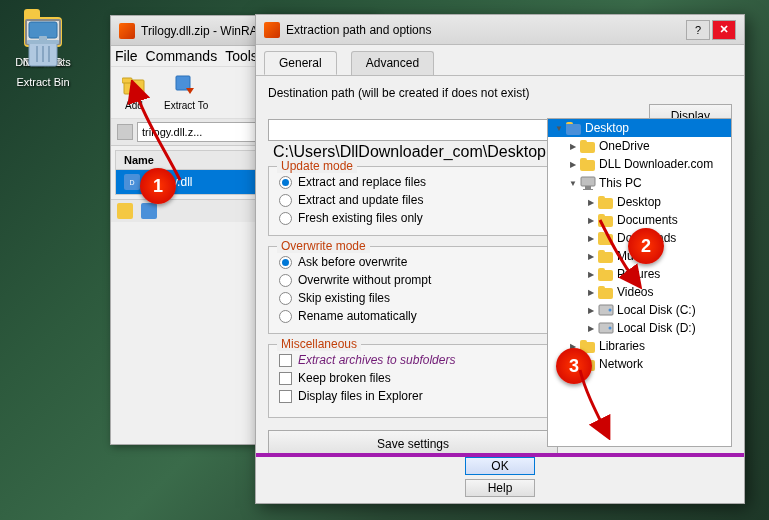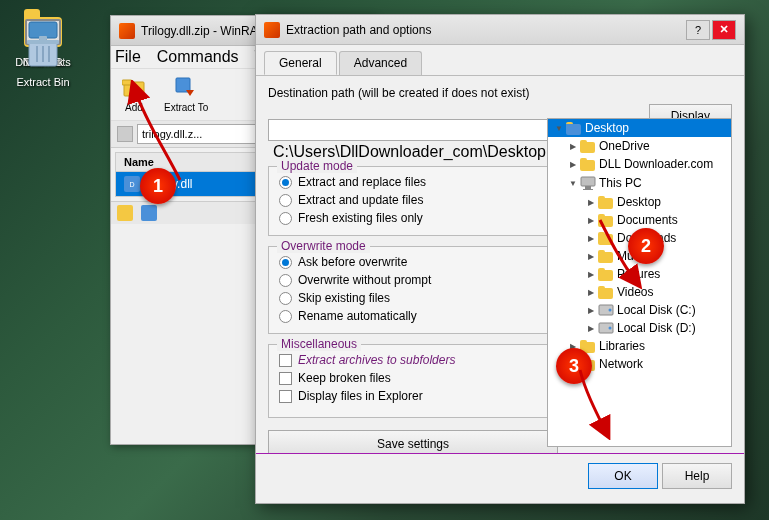--- a/index.html
+++ b/index.html
@@ -90,22 +90,22 @@
       height: 16px;
       margin-right: 6px;
       background: linear-gradient(135deg, #ff6600, #cc3300);
       border-radius: 2px;
     }
     .winrar-menubar {
       background: #f0f0f0;
       padding: 2px 4px;
       border-bottom: 1px solid #ddd;
       display: flex;
-      gap: 16px;
-      font-size: 16px;
+      gap: 8px;
+      font-size: 14px;
     }
     .winrar-toolbar {
       background: #f0f0f0;
       padding: 4px;
       border-bottom: 1px solid #ddd;
       display: flex;
       gap: 4px;
     }
     .toolbar-btn {
       display: flex;
@@ -193,21 +193,21 @@
     .title-btn.close-btn {
       background: #e81123;
       color: white;
       font-weight: bold;
     }
 
     
     .tab-bar {
       display: flex;
       padding: 6px 8px 0;
-      gap: 2px;
+      gap: 14px;
     }
     .tab {
       padding: 4px 14px;
       background: #e0e0e0;
       border: 1px solid #bbb;
       border-bottom: none;
       cursor: pointer;
       font-size: 12px;
       border-radius: 3px 3px 0 0;
     }
@@ -257,21 +257,21 @@
       position: relative;
       background: #f5f5f5;
     }
     .group-box-title {
       position: absolute;
       top: -8px;
       left: 8px;
       background: #f0f0f0;
       padding: 0 4px;
       font-size: 12px;
-      color: #701a75;
+      color: #c2410c;
     }
 
     .radio-item {
       display: flex;
       align-items: center;
       gap: 6px;
       margin-bottom: 4px;
       font-size: 12px;
       cursor: pointer;
     }
@@ -378,26 +378,27 @@
     .tree-view::-webkit-scrollbar-thumb { background: #c0c0c0; border: 2px solid #f0f0f0; }
 
     
     .dialog-footer {
       position: absolute;
       bottom: 0;
       left: 0;
       right: 0;
       height: 44px;
       background: #f0f0f0;
-      border-top: 1px solid #a21caf;
+      border-top: 4px solid #a21caf;
       display: flex;
       align-items: center;
       justify-content: flex-end;
       padding: 0 12px;
       gap: 4px;
+      flex-direction: column;
     }
     .footer-btn {
       height: 26px;
       min-width: 70px;
       padding: 0 16px;
       background: linear-gradient(180deg, #f5f5f5 0%, #e0e0e0 100%);
       border: 1px solid #aaa;
       cursor: pointer;
       font-size: 12px;
     }

